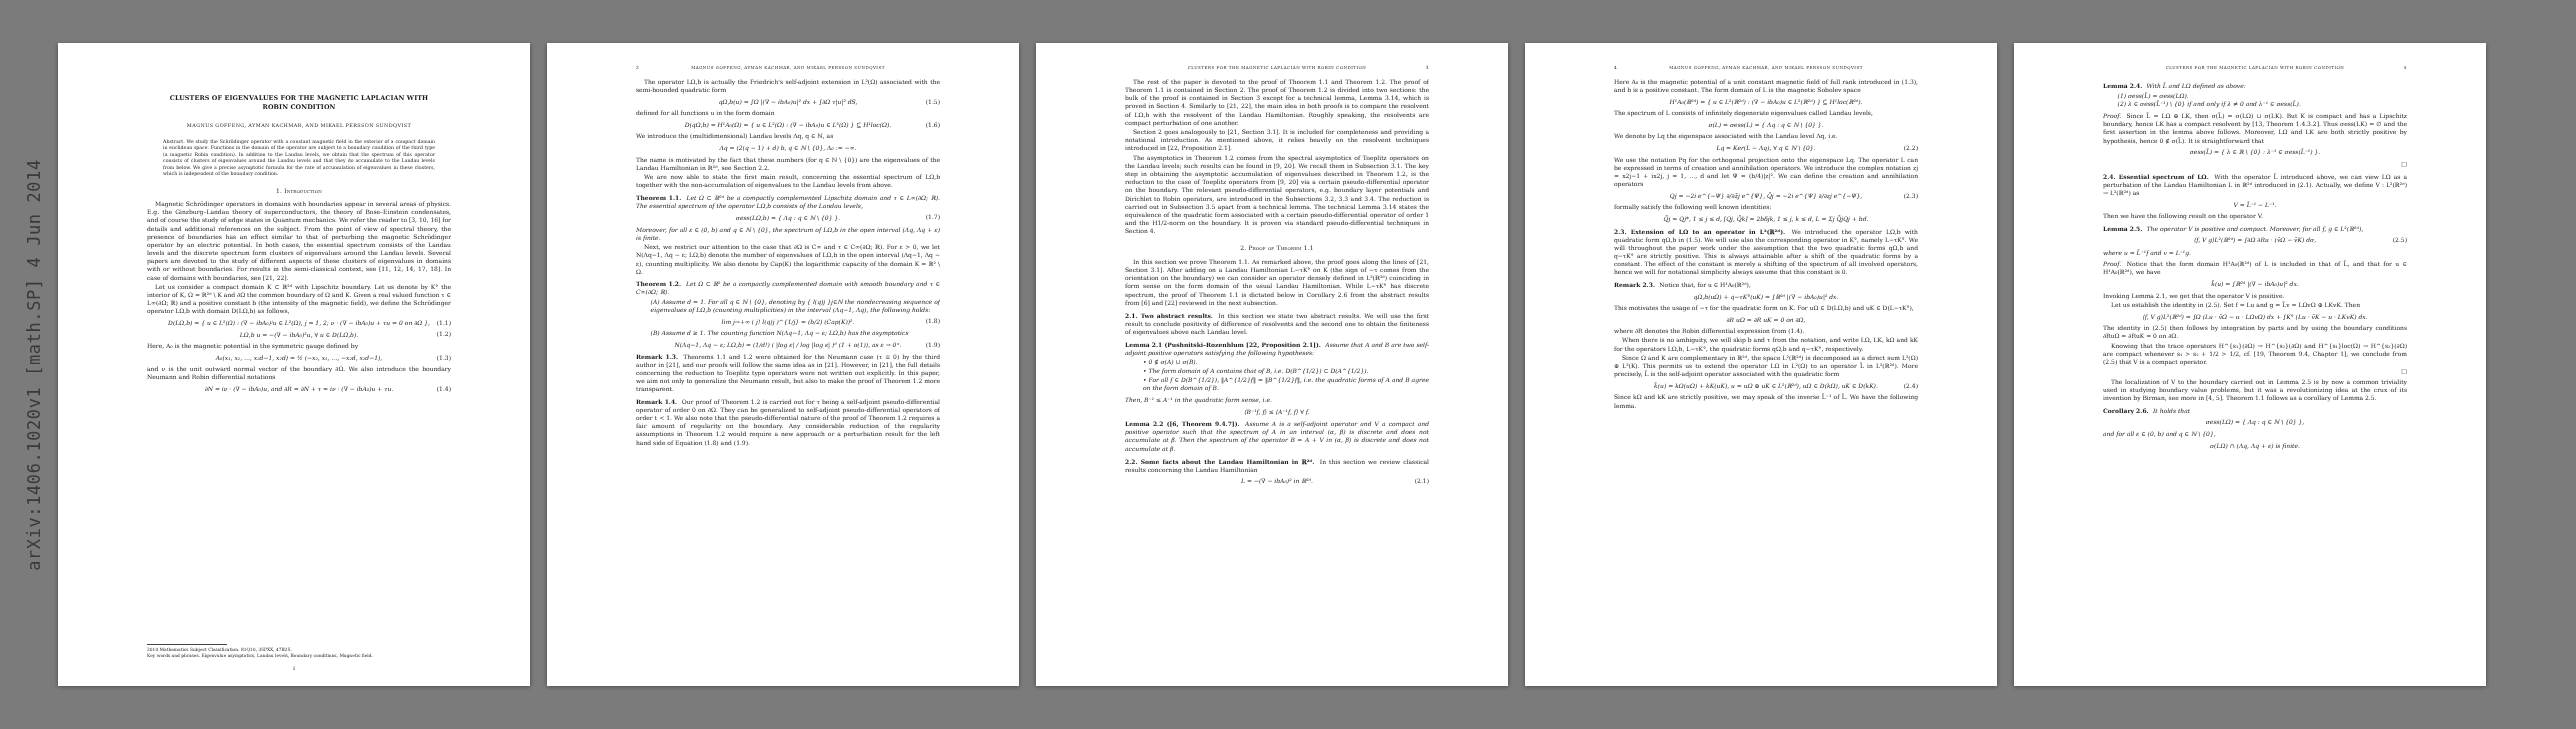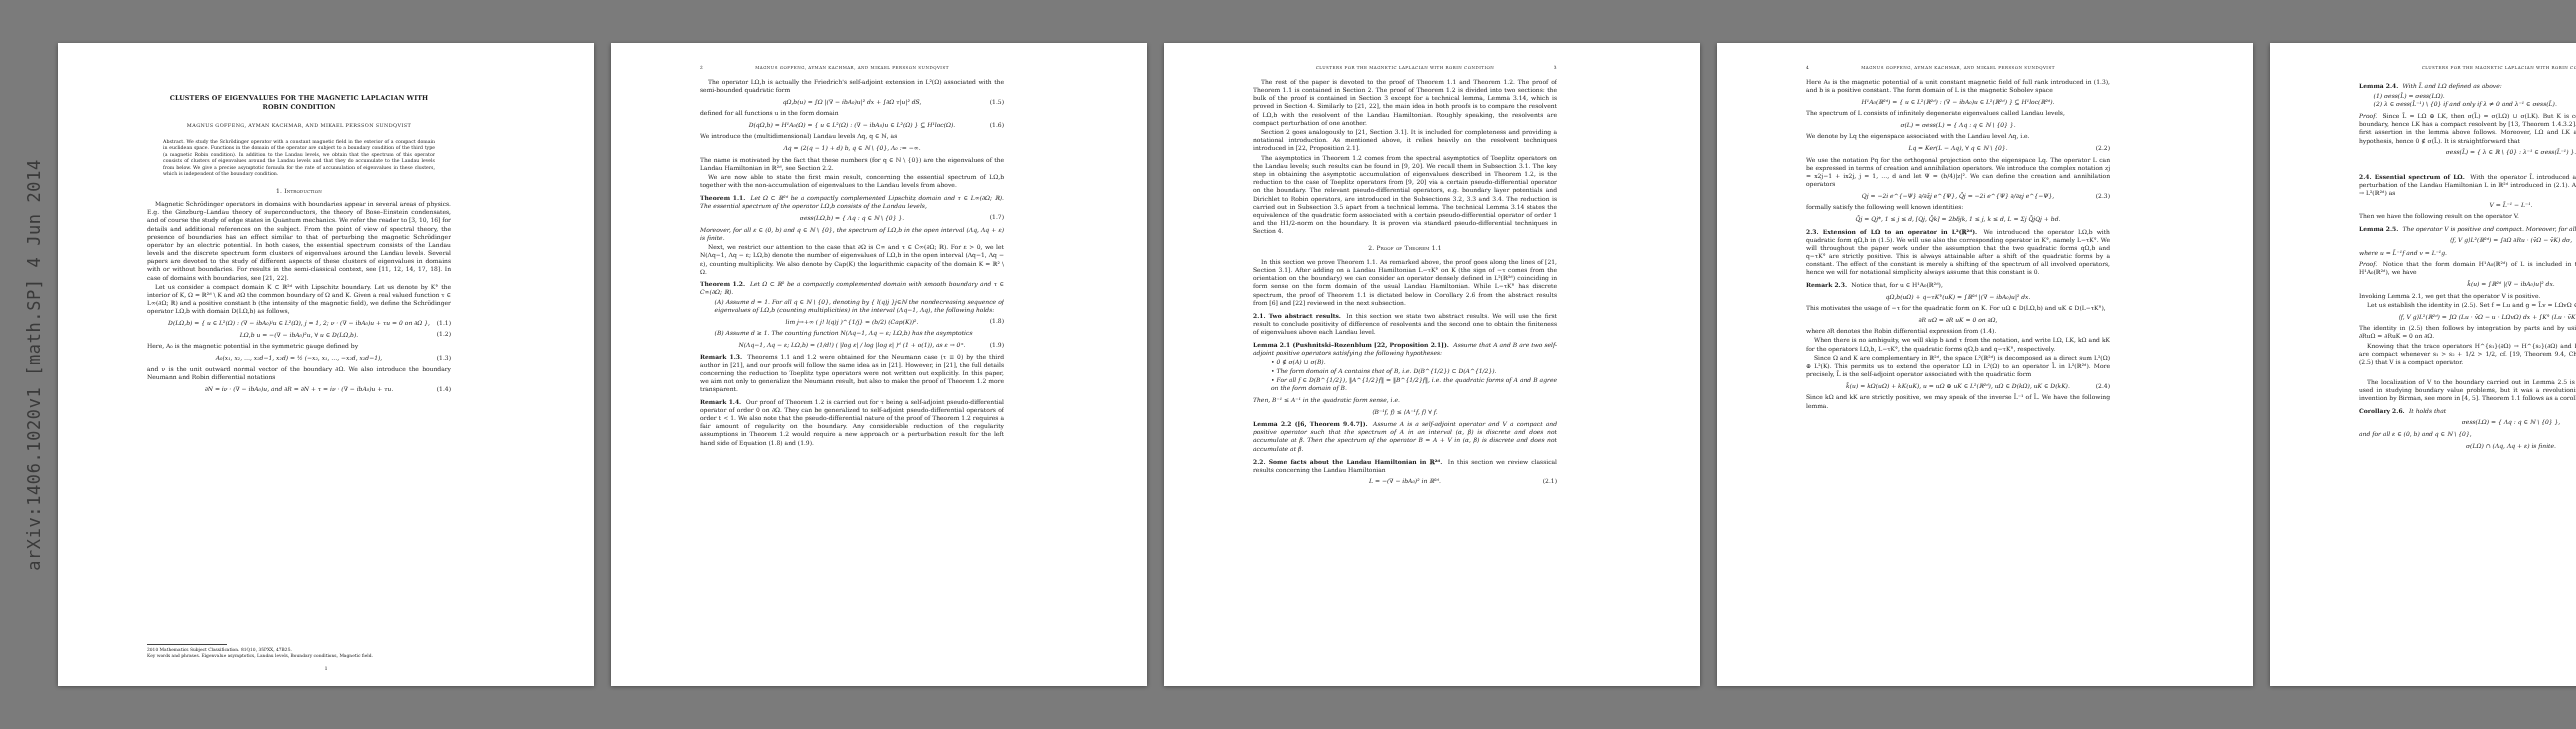--- a/index.html
+++ b/index.html
@@ -11,21 +11,21 @@
   }
   .stamp{
     position:absolute;left:34px;top:365px;
     transform:translate(-50%,-50%) rotate(-90deg);
     white-space:nowrap;
     font-family:"DejaVu Sans Mono","Liberation Mono",monospace;
     font-size:17px;color:#3a3a3a;letter-spacing:0.6px;
   }
   .pages{position:absolute;left:58px;top:43px;display:flex;gap:17px;}
   .page{
-    width:536px;height:643px;background:#ffffff;position:relative;
+    width:472px;height:643px;background:#ffffff;position:relative;
     box-shadow:0 1.2px 4.3px rgba(0,0,0,0.45);
   }
   .pg-header{
     position:absolute;top:22px;left:89px;width:304px;
     display:flex;align-items:baseline;
     font-size:4.3px;letter-spacing:0.5px;
   }
   .pg-header .hn{width:18px;}
   .pg-header .hn-r{text-align:right;}
   .pg-header .ht{flex:1;text-align:center;font-size:4px;}

